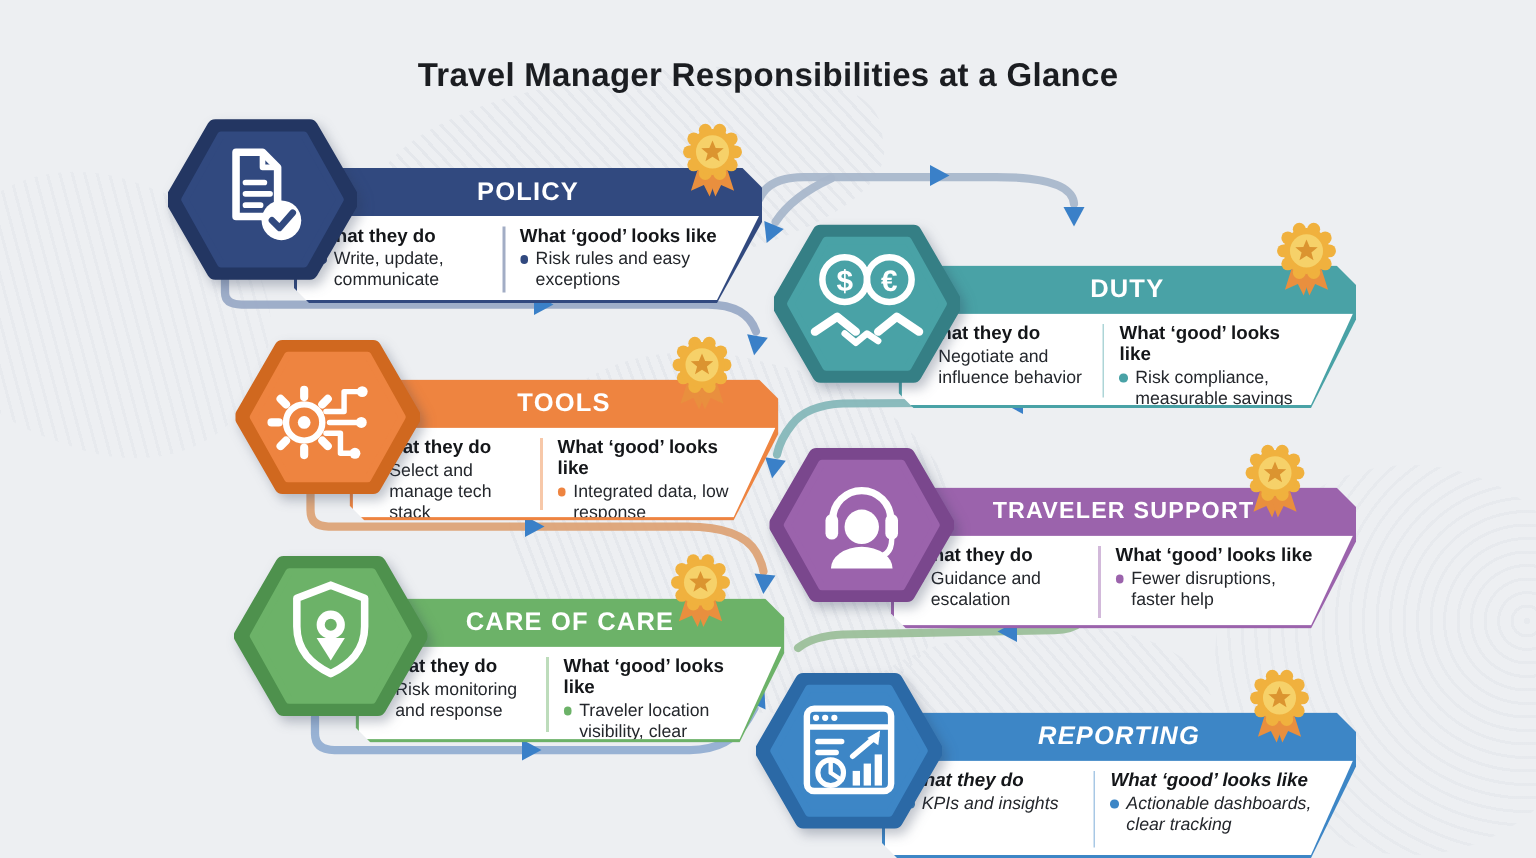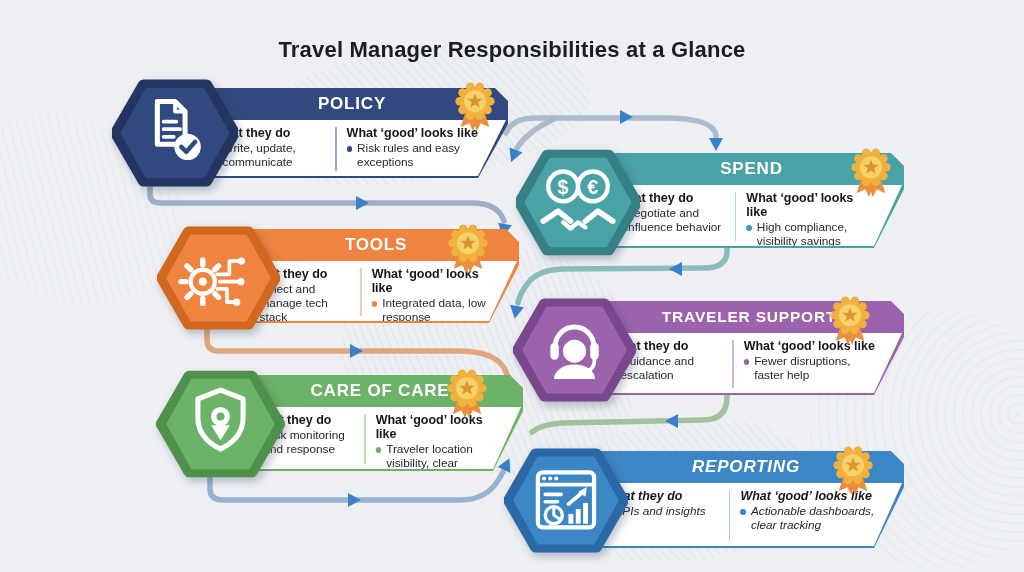--- a/index.html
+++ b/index.html
@@ -29,20 +29,21 @@
   #connectors{position:absolute;left:0;top:0;z-index:1;}
   #connectors path.line{fill:none;stroke-width:5.5;stroke-linecap:round;stroke-linejoin:round;opacity:.95;}
   #connectors .ah{fill:var(--arrow);}
 
   .card{position:absolute;z-index:2;}
   .panel{
     position:absolute;
     background:var(--c);
     clip-path:polygon(0 0, calc(100% - 13px) 0, 100% 13px, 100% 36px, calc(100% - 30px) 100%, 10px 100%, 0 calc(100% - 10px));
     filter:drop-shadow(0 3px 4px rgba(44,56,82,.28));
+    margin-top:24px;
   }
   .hdr{
     height:32px;display:flex;align-items:center;justify-content:center;
   }
   .hdr span{
     color:#fff;font-weight:700;font-size:17px;letter-spacing:.8px;
   }
   .panel.small-title .hdr span{font-size:15.5px;}
   .body{
     position:absolute;left:2px;right:2px;top:32px;bottom:2px;
@@ -146,36 +147,36 @@
       <path d="M41,34 h10 M41,40 h13 M41,46 h8" stroke-width="3"></path>
     </g>
     <circle cx="60" cy="54" r="10.5" fill="#fff"></circle>
     <path d="M55,54 l4,4 l7,-8" fill="none" style="stroke:var(--c)" stroke-width="3.5" stroke-linecap="round" stroke-linejoin="round"></path>
   </svg>
 </div>
 
 <div class="card" style="left: 516px; top: 148px; width: 388px; height: 110px; --c: #49a2a6; --cd: #357f85;">
   <div class="panel" style="left:83px;top:5px;width:305px;height:95px;">
     <div class="hdr">
-        <span>SPEND</span>
+        <span>DUTY</span>
       </div>
     <div class="body">
       <div class="col">
         <div class="col-h">What they do</div>
         <div class="bullet">
             <span class="dot"></span>
             <span>Negotiate and influence behavior</span>
           </div>
       </div>
       <div class="vdiv"></div>
       <div class="col right">
         <div class="col-h">What ‘good’ looks like</div>
         <div class="bullet">
             <span class="dot"></span>
-            <span>High compliance, visibility savings</span>
+            <span>Risk compliance, measurable savings</span>
           </div>
       </div>
     </div>
   </div>
   <svg class="badge" style="left:332px;top:-2px;" width="46" height="54" viewBox="0 0 48 56">
     <path d="M15,30 l-6,19 l9,-4 l4,8 l6,-16 z" style="fill:var(--badge-ribbon)"></path>
     <path d="M33,30 l6,19 l-9,-4 l-4,8 l-6,-16 z" style="fill:var(--badge-ribbon)"></path>
     <g style="fill:var(--badge-gold)">
       <circle cx="40" cy="22" r="4.5"></circle>
         <circle cx="37" cy="31" r="4.5"></circle>

